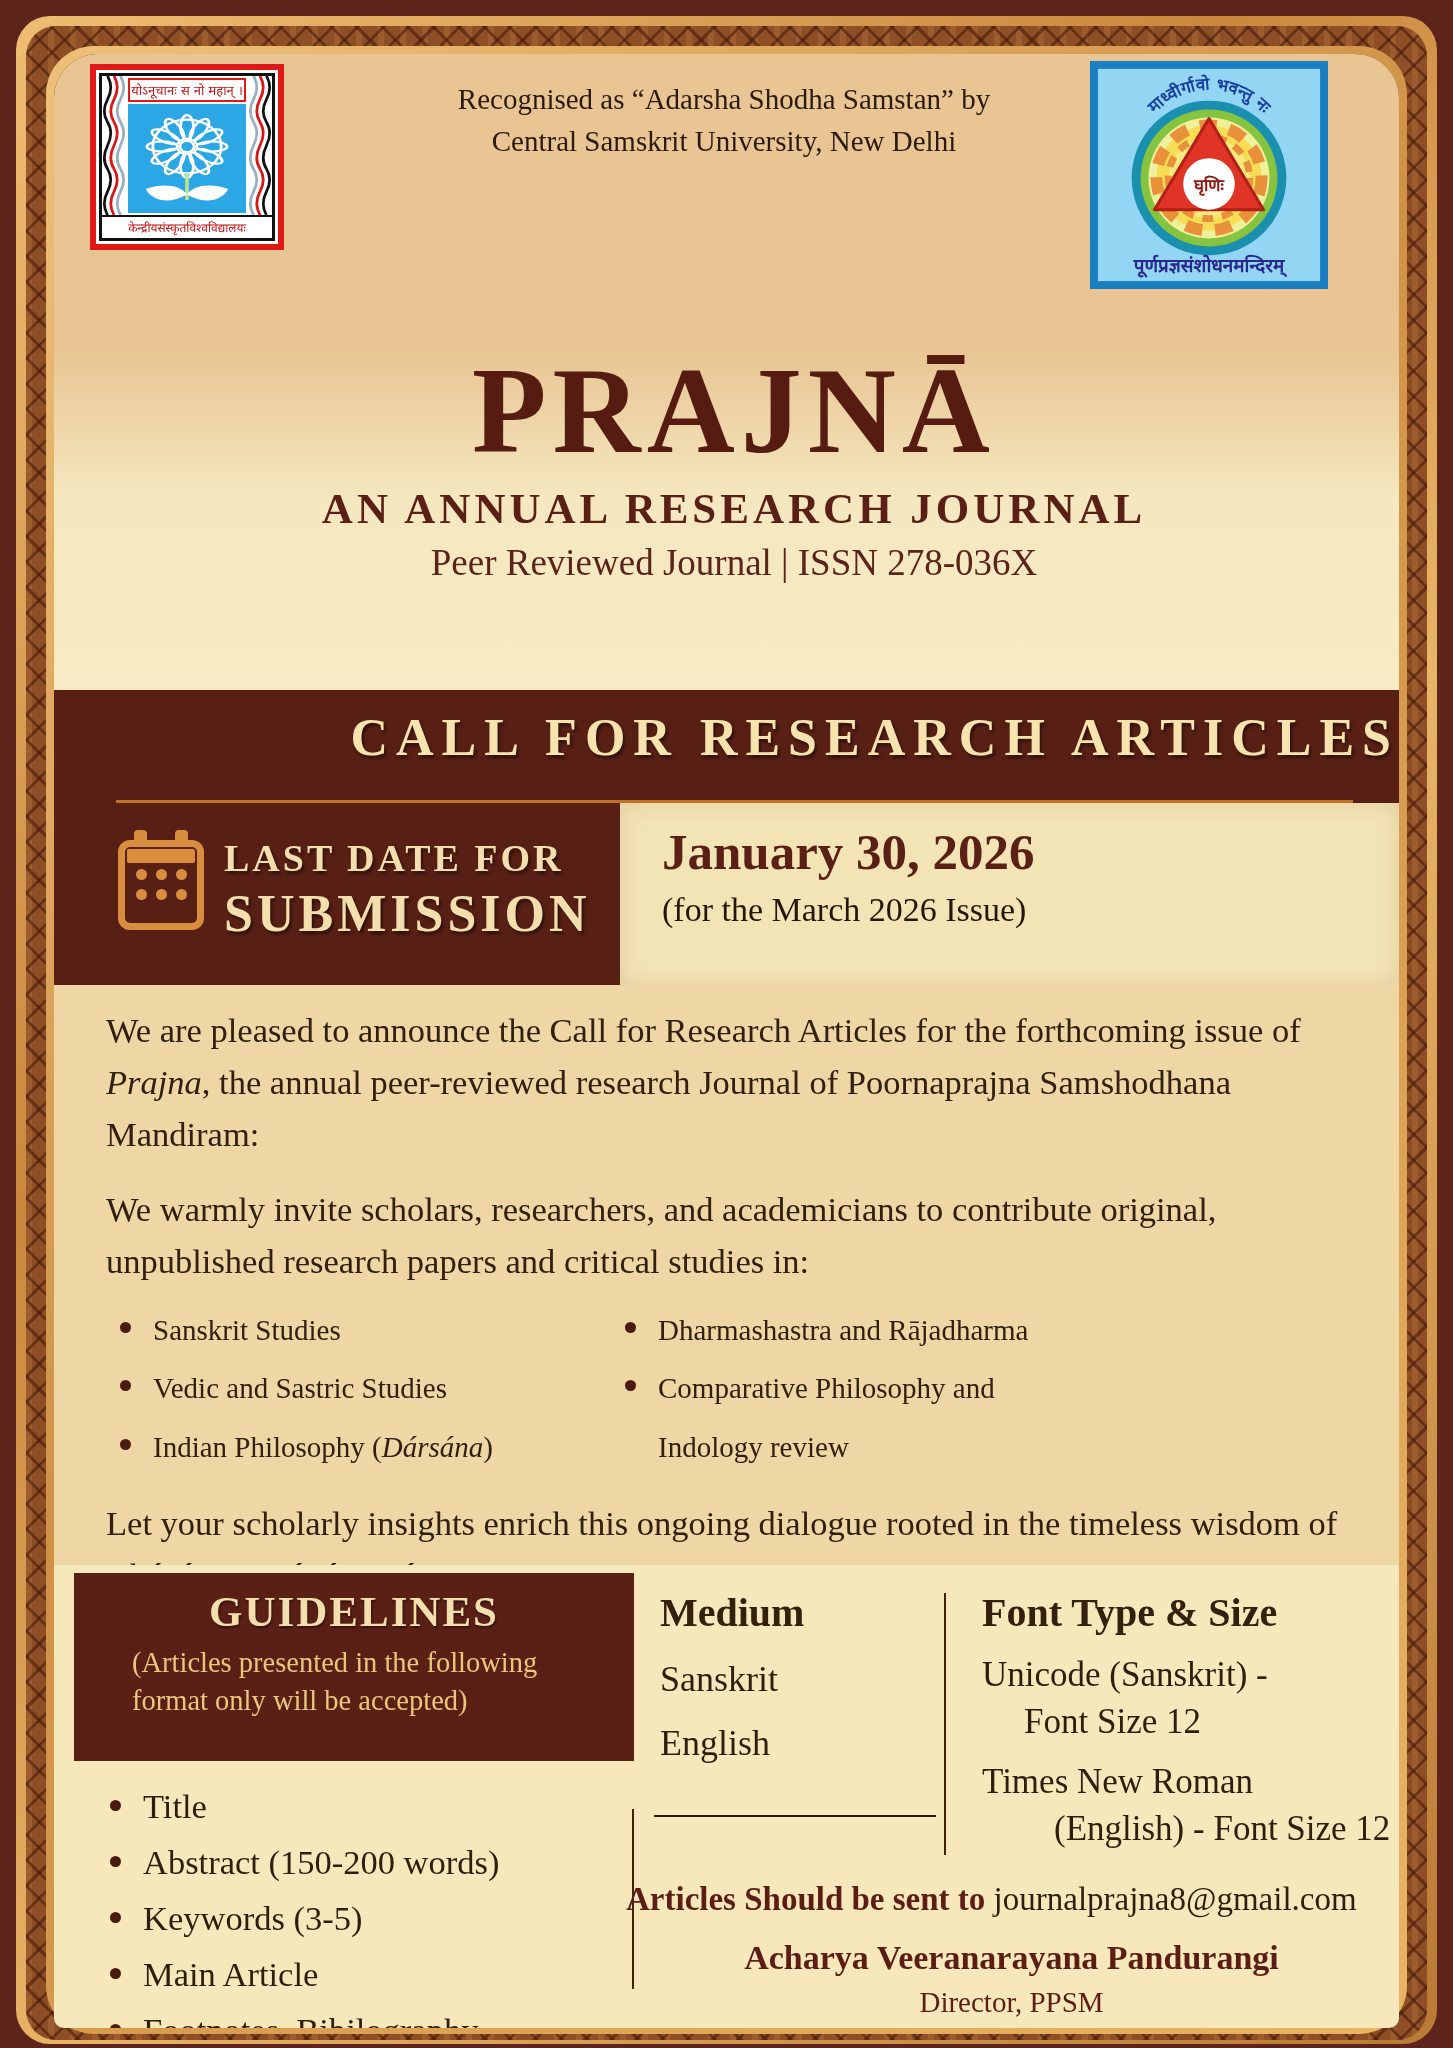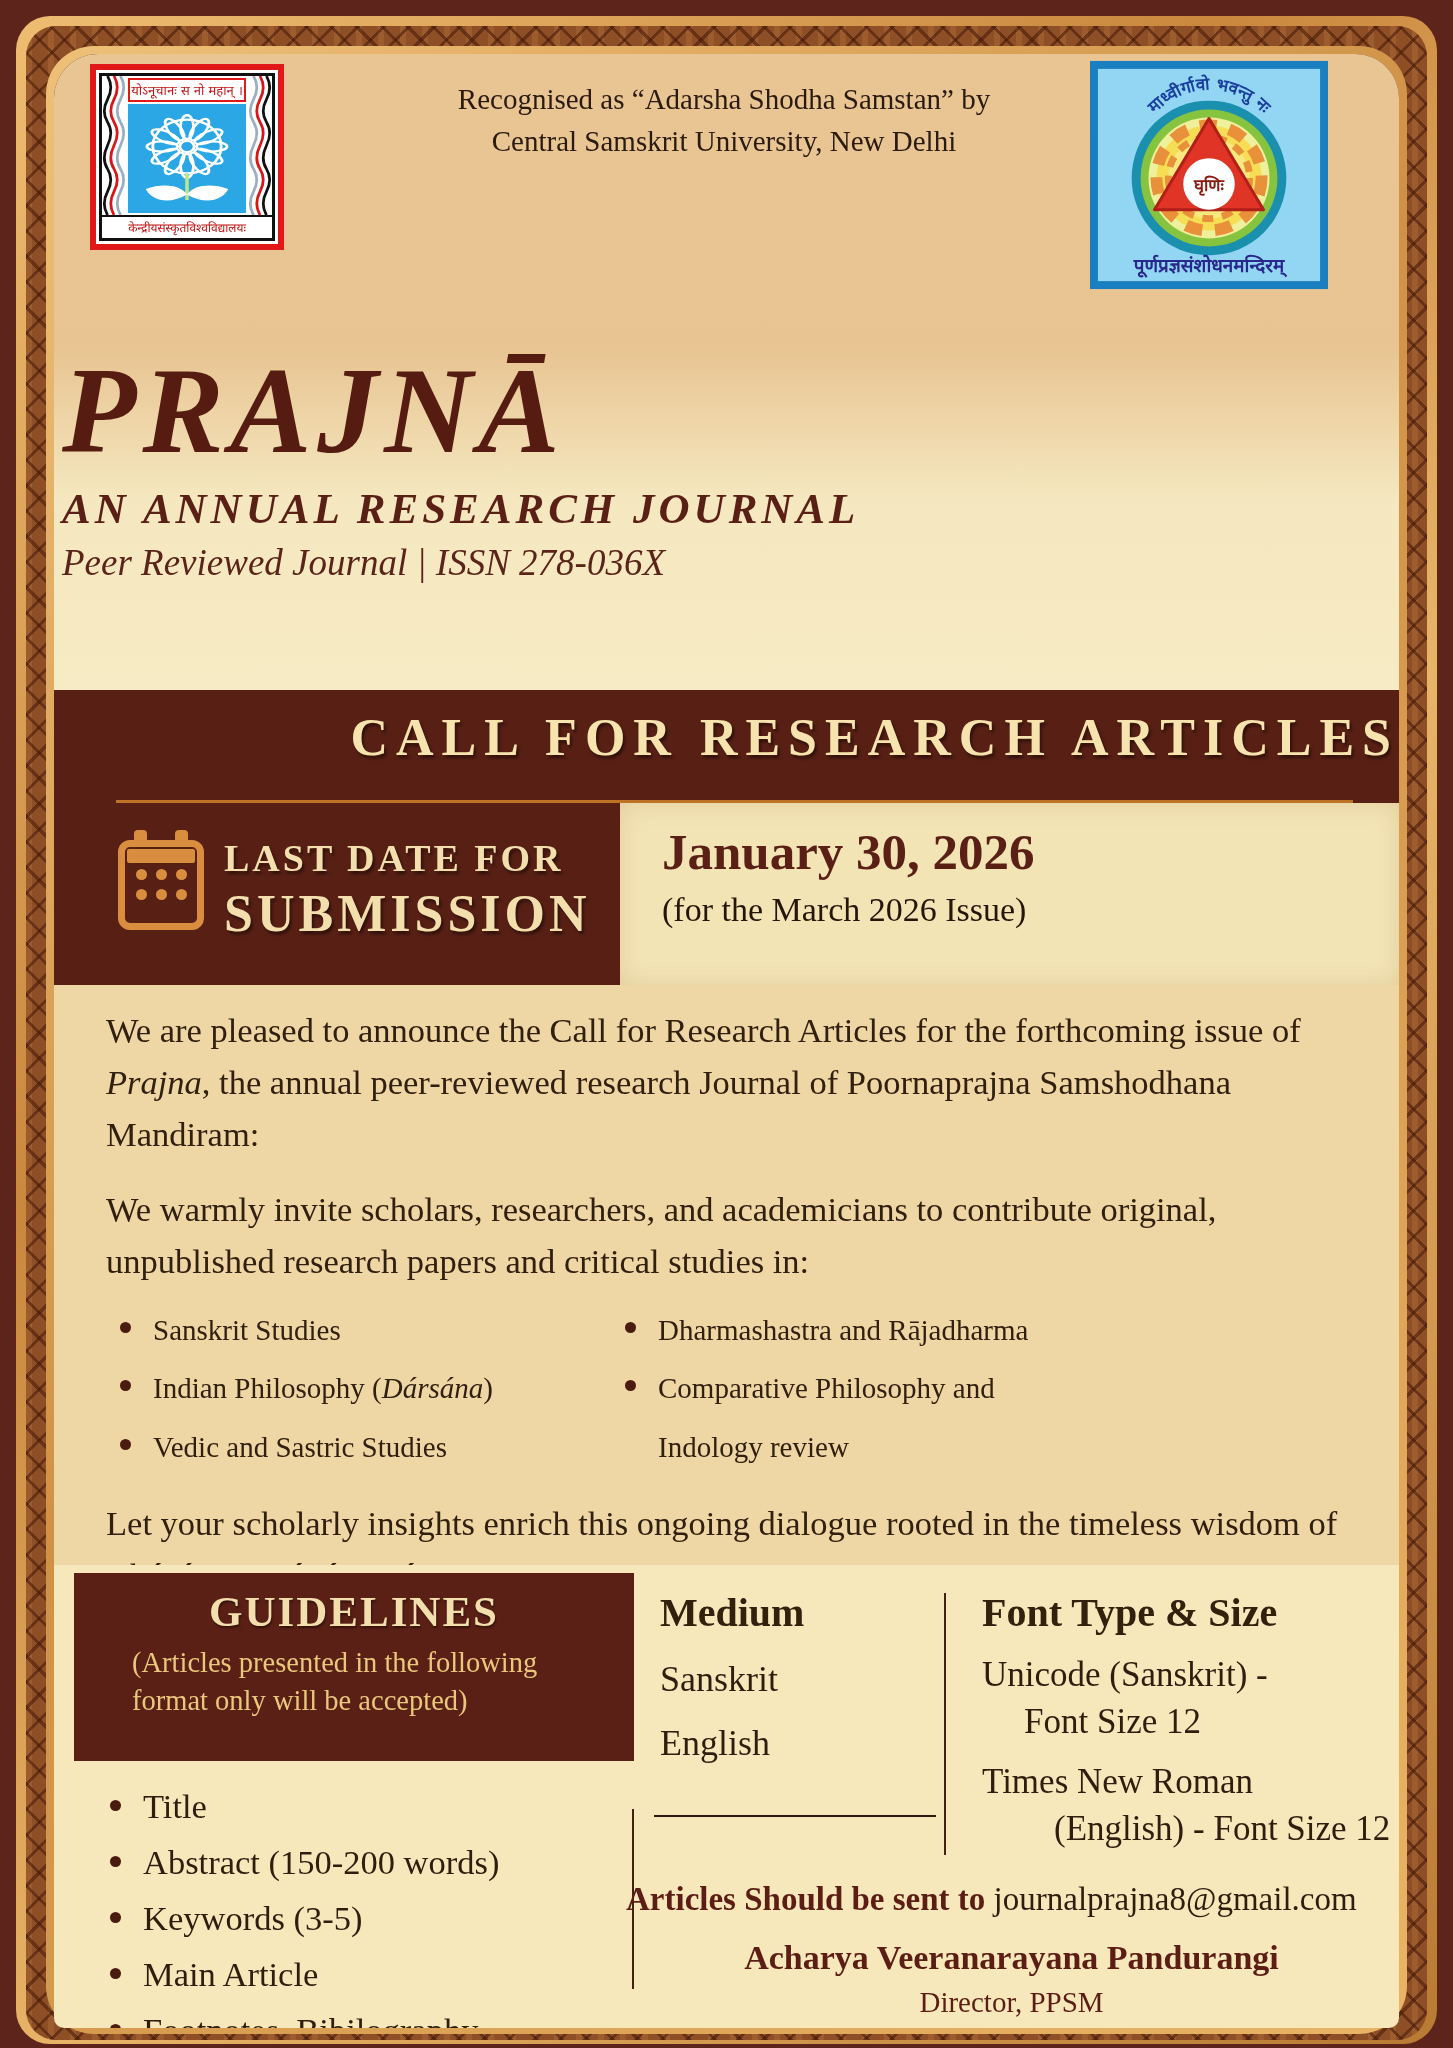--- a/index.html
+++ b/index.html
@@ -23,21 +23,21 @@
   .content{position:absolute;left:54px;right:54px;top:54px;bottom:20px;
     border-radius:44px 44px 10px 10px;overflow:hidden;background:#efd6a5;
     box-shadow:inset 0 0 0 3px #5c241a, inset 0 0 40px rgba(120,70,20,.25);}
 
   
   .top-section{position:absolute;left:0;right:0;top:0;height:773px;
     background:linear-gradient(180deg,#e9c593 0%,#e8c492 38%,#f5e8c0 58%,#f8edc8 100%);}
   .org-title-block{position:absolute;left:235px;width:870px;top:24px;text-align:center;}
   .org-title{font-weight:bold;font-size:45px;line-height:1.32;color:#5a1a12;margin:0;}
   .recognition{font-size:29px;line-height:1.45;color:#2a1a10;}
-  .prajna-block{position:absolute;left:8px;right:0;top:290px;text-align:left;font-style:italic;}
+  .prajna-block{position:absolute;left:15px;right:0;top:290px;text-align:center;}
   .prajna-title{font-size:122px;font-weight:bold;letter-spacing:6px;color:#561c12;margin:0;line-height:1.1;}
   .journal-subtitle{font-size:43px;font-weight:bold;letter-spacing:4px;color:#5a1f15;margin-top:6px;}
   .journal-meta{font-size:37px;color:#5a241a;margin-top:8px;}
 
   
   .logo-left{position:absolute;left:36px;top:10px;width:176px;height:168px;
     background:#fff;border:6px solid #e01818;box-shadow:0 0 0 2px #fff inset;padding:3px;}
   .logo-left-inner{width:100%;height:100%;border:3px solid #111;box-sizing:border-box;display:flex;flex-direction:column;background:#fff;}
   .ll-main{flex:1;display:flex;min-height:0;}
   .ll-wave{width:24px;height:100%;}
@@ -238,25 +238,25 @@
     <p>We warmly invite scholars, researchers, and academicians to contribute original, unpublished research papers and critical studies in:</p>
 
     <div class="topics">
       <ul class="topics-left">
         <li>
             <span class="dot"></span>
             <span>Sanskrit Studies</span>
           </li>
         <li>
             <span class="dot"></span>
+            <span>Vedic and Sastric Studies</span>
+          </li>
+        <li>
+            <span class="dot"></span>
             <span><span>Indian Philosophy (</span><i>Dársána</i><span>)</span></span>
-          </li>
-        <li>
-            <span class="dot"></span>
-            <span>Vedic and Sastric Studies</span>
           </li>
       </ul>
       <ul class="topics-right">
         <li>
             <span class="dot"></span>
             <span>Dharmashastra and Rājadharma</span>
           </li>
         <li>
             <span class="dot"></span>
             <span>Comparative Philosophy and</span>

